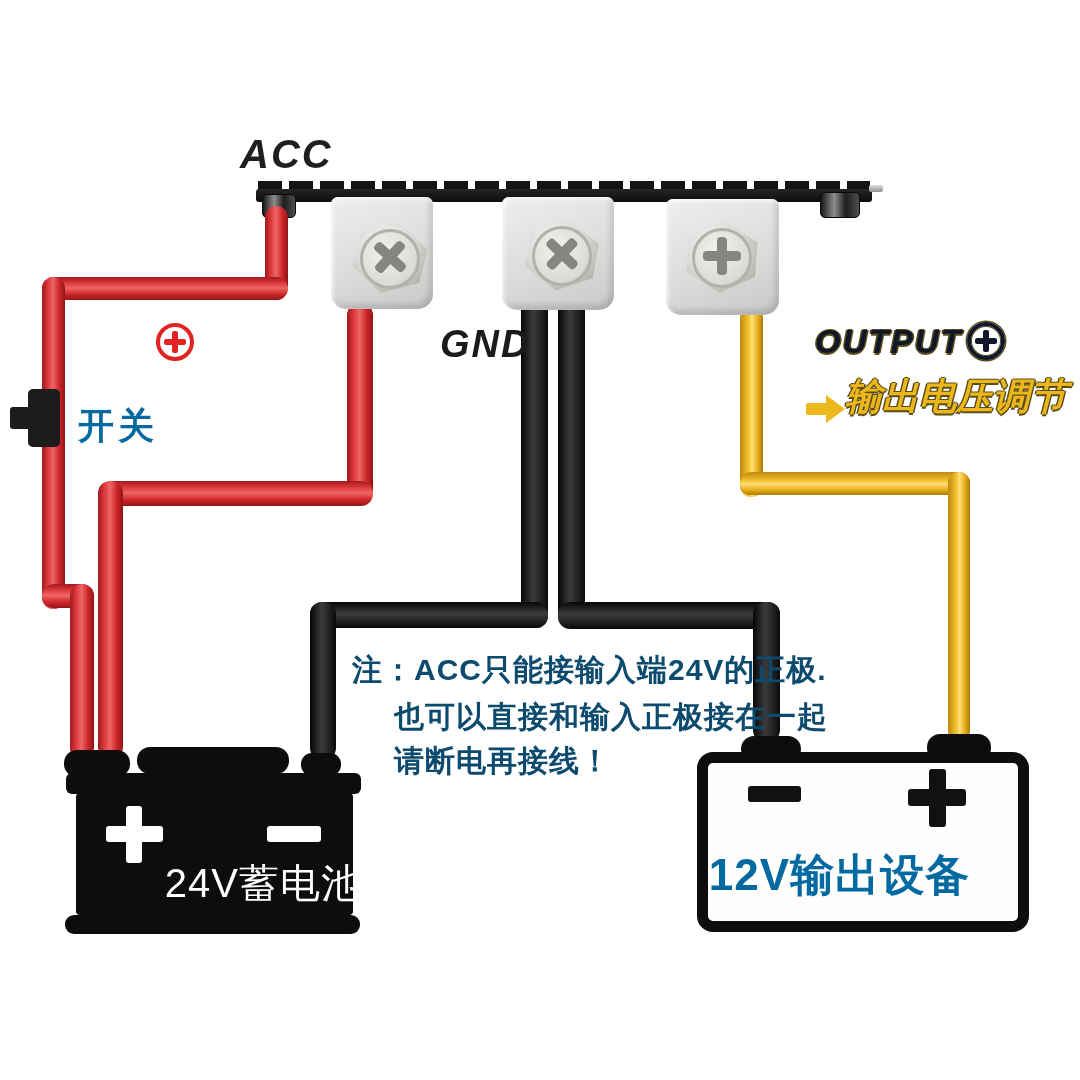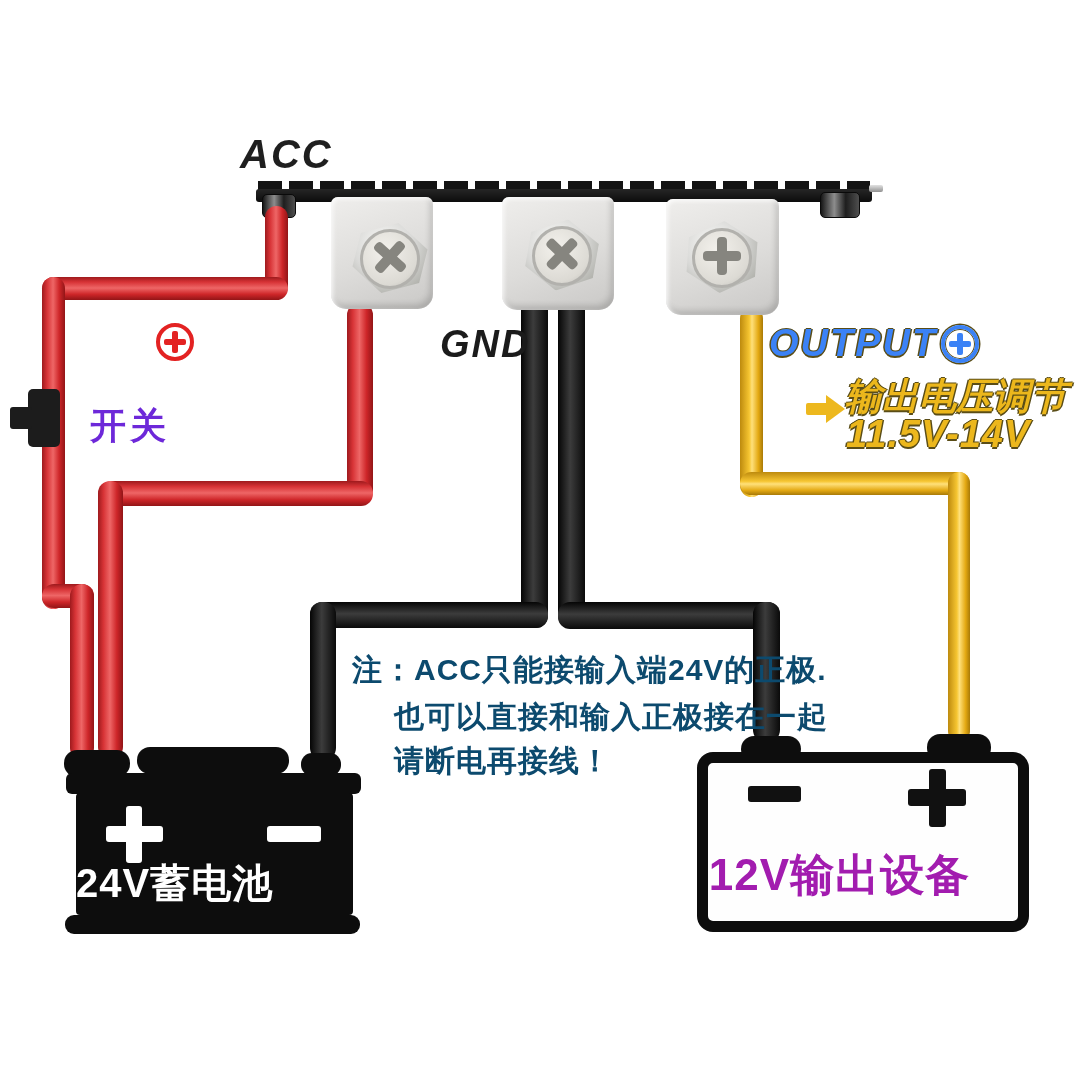--- a/index.html
+++ b/index.html
@@ -48,34 +48,34 @@
   .blk-h{background:linear-gradient(180deg,#050505 0%,#3c3c3c 45%,#0a0a0a 100%);}
   .yel-v{background:linear-gradient(90deg,#bd8a0e 0%,#f6c531 40%,#ffe07a 52%,#e3a812 80%,#a87a08 100%);}
   .yel-h{background:linear-gradient(180deg,#bd8a0e 0%,#f6c531 40%,#ffe07a 52%,#e3a812 80%,#a87a08 100%);}
   
   .sw-body{left:28px;top:389px;width:32px;height:58px;background:#1c1c1c;border-radius:5px;}
   .sw-lever{left:10px;top:407px;width:22px;height:22px;background:#1c1c1c;border-radius:3px;}
   
   .blk{background:#0d0d0d;}
   .sym{background:#ffffff;border-radius:3px;}
   .symk{background:#111111;border-radius:3px;}
-  .bat-label{left:76px;top:856px;width:286px;text-align:left;color:#ffffff;
-    font-size:40px;font-weight:700;letter-spacing:1px;}
+  .bat-label{left:76px;top:856px;width:286px;text-align:right;color:#ffffff;
+    font-size:40px;font-weight:400;letter-spacing:1px;}
   .dev-box{left:697px;top:752px;width:310px;height:158px;background:#fefefe;
     border:11px solid #0d0d0d;border-radius:16px;}
-  .dev-label{left:708px;top:846px;width:263px;text-align:center;color:#a21caf;
+  .dev-label{left:708px;top:846px;width:263px;text-align:center;color:#0369a1;
     font-size:44px;font-weight:700;letter-spacing:1px;}
   
   .lbl{white-space:nowrap;}
   .acc{left:240px;top:132px;font-size:40px;font-weight:900;font-style:italic;color:#1f1f1f;letter-spacing:2px;}
   .input{left:152px;top:321px;font-size:36px;font-weight:900;font-style:italic;color:#e32222;letter-spacing:3px;}
   .gnd{left:440px;top:323px;font-size:38px;font-weight:900;font-style:italic;color:#1b1b1b;letter-spacing:2px;}
-  .output{left:769px;top:322px;font-size:38px;font-weight:900;font-style:italic;color:#3b82f6;letter-spacing:2px;
+  .output{left:815px;top:322px;font-size:33px;font-weight:900;font-style:italic;color:#0f172a;letter-spacing:2px;
     text-shadow:-1.5px 0 #5a4d17,1.5px 0 #5a4d17,0 -1.5px #5a4d17,0 1.5px #5a4d17;}
-  .switch-lbl{left:90px;top:402px;font-size:36px;font-weight:900;color:#6d28d9;letter-spacing:4px;}
+  .switch-lbl{left:78px;top:402px;font-size:36px;font-weight:900;color:#0369a1;letter-spacing:4px;}
   .adjust{left:845px;top:372px;font-size:37px;font-weight:900;color:#ecb71c;
     text-shadow:-1.5px 0 #5a4d17,1.5px 0 #5a4d17,0 -1.5px #5a4d17,0 1.5px #5a4d17;font-style:italic;}
   .range{left:846px;top:413px;font-size:38px;font-weight:900;font-style:italic;color:#ecb71c;letter-spacing:1px;
     text-shadow:-1.5px 0 #5a4d17,1.5px 0 #5a4d17,0 -1.5px #5a4d17,0 1.5px #5a4d17;}
   .note{font-size:30px;font-weight:600;color:#0c4a6e;letter-spacing:1px;}
   .n1{left:352px;top:650px;} .n2{left:394px;top:697px;} .n3{left:394px;top:741px;}
   
   .pcircle{display:inline-block;position:relative;width:30px;height:30px;border:4px solid currentColor;
     border-radius:50%;vertical-align:-7px;margin-left:4px;}
   .pcircle i{position:absolute;background:currentColor;display:block;border-radius:2px;}
@@ -174,18 +174,17 @@
   <div class="abs dev-label">12V输出设备</div>
 
   <div class="abs lbl acc">ACC</div>
   <div class="abs lbl input"><span class="pcircle"><i class="ph"></i><i class="pv"></i></span></div>
   <div class="abs lbl gnd">GND</div>
   <div class="abs lbl output"><span>OUTPUT</span><span class="pcircle out-ic"><i class="ph"></i><i class="pv"></i></span></div>
   <div class="abs lbl switch-lbl">开关</div>
   <div class="abs arr-shaft"></div>
   <div class="abs arr-head"></div>
   <div class="abs lbl adjust">输出电压调节</div>
-  <div class="abs lbl range">11.5V-14V</div>
   <div class="abs lbl note n1">注：ACC只能接输入端24V的正极.</div>
   <div class="abs lbl note n3">请断电再接线！</div>
   <div class="abs lbl note n2">也可以直接和输入正极接在一起</div>
 
 </div>
 
 </body></html>

